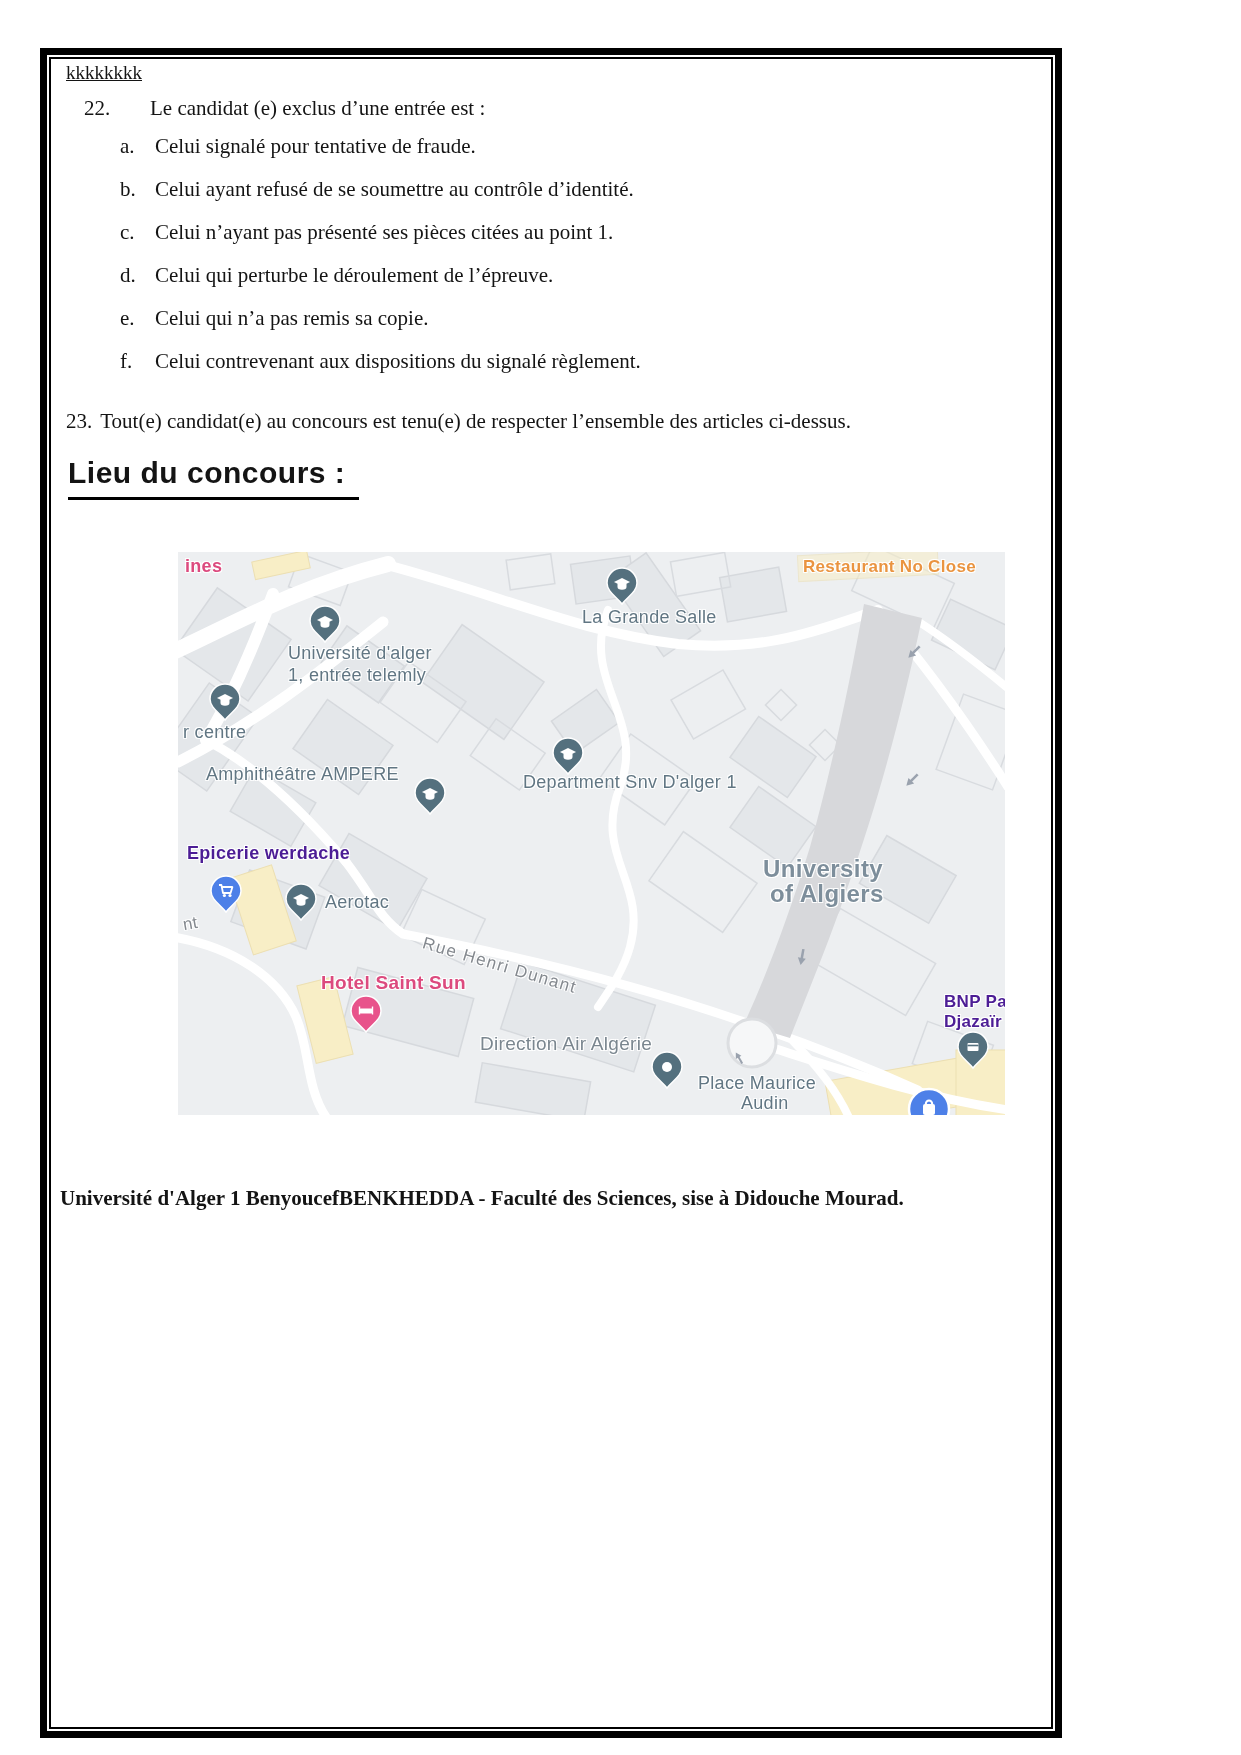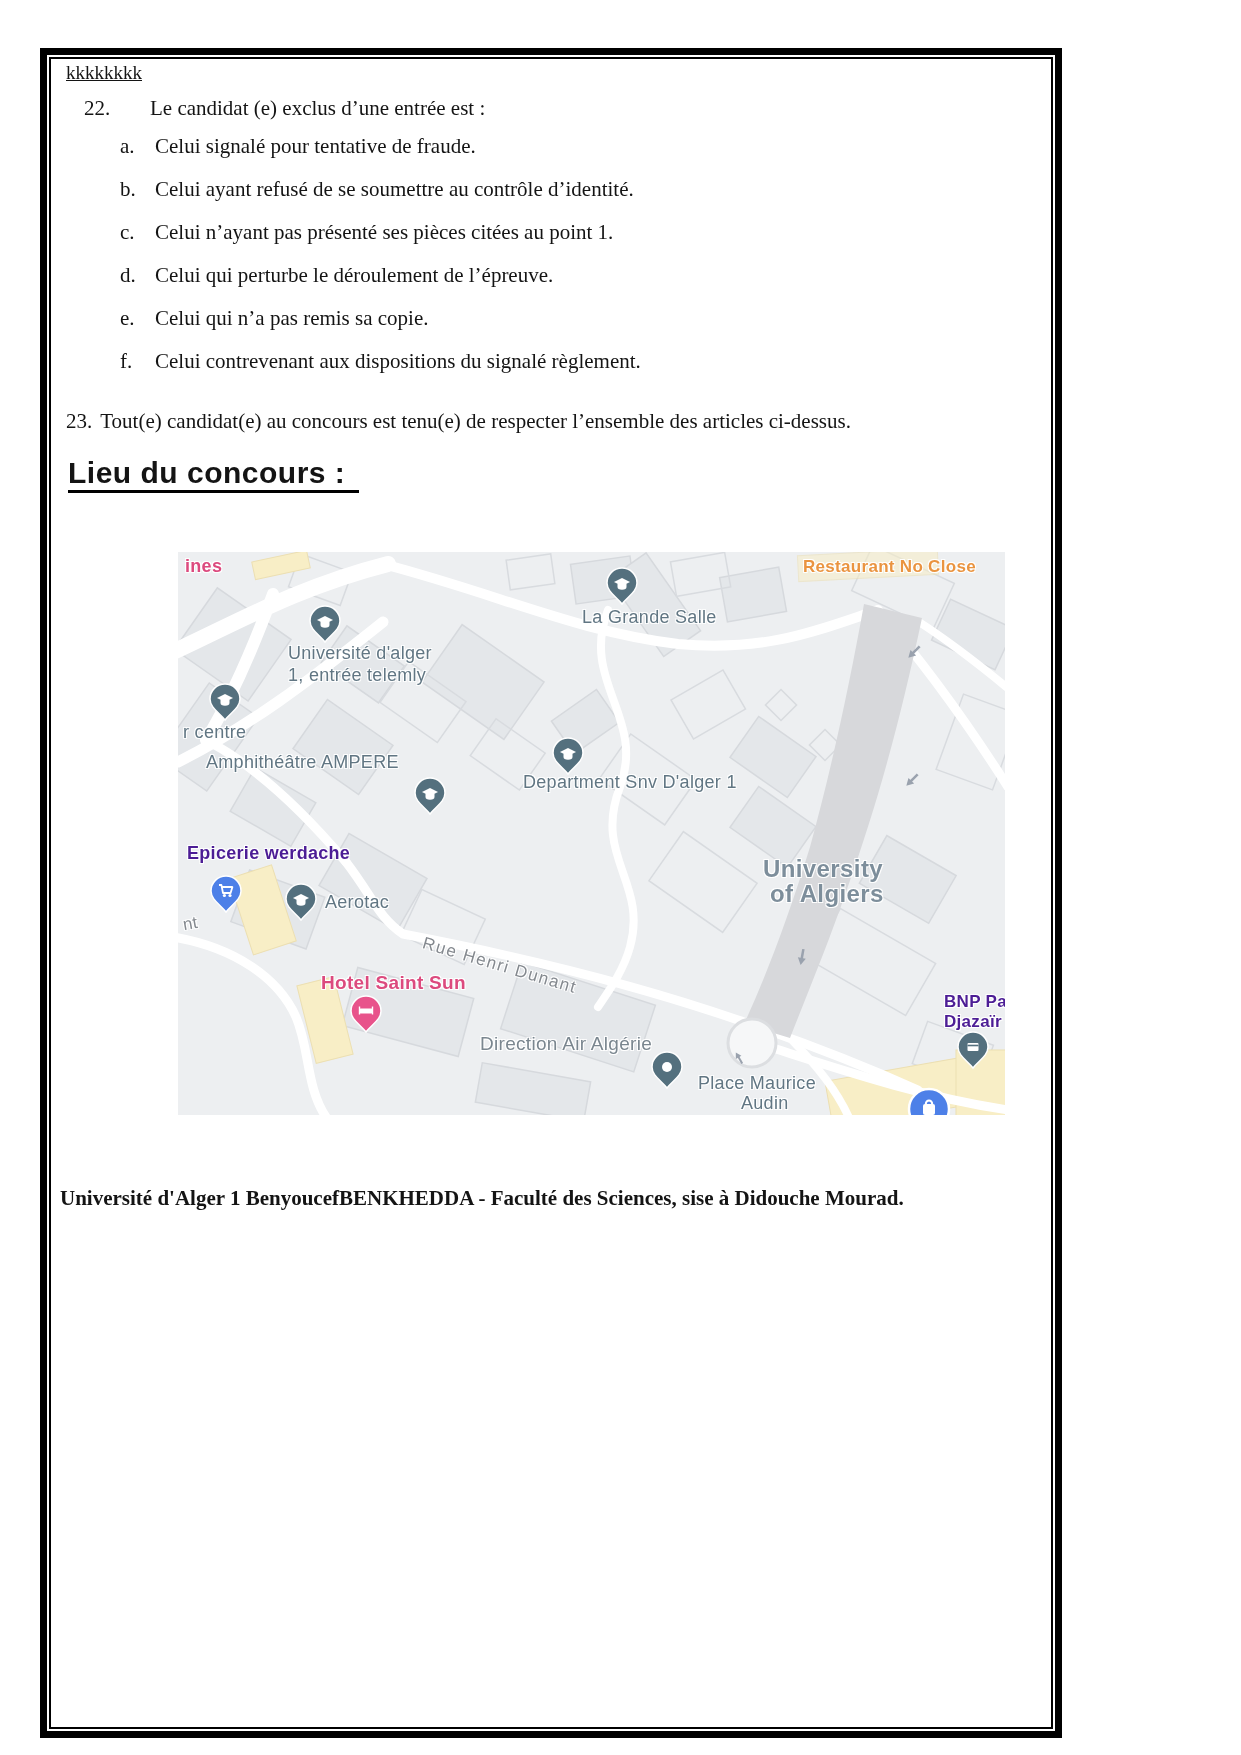--- a/index.html
+++ b/index.html
@@ -11,21 +11,21 @@
   .stray{position:absolute;left:66px;top:62px;font-size:19px;text-decoration:underline;}
   .row{position:absolute;left:0;width:1000px;line-height:26px;font-size:21px;}
   .row .num22{position:absolute;left:84px;font-family:Liberation Serif, serif;}
   .row .txt22{position:absolute;left:150px;}
   .sub .letter{position:absolute;left:120px;width:33px;}
   .sub .txt{position:absolute;left:155px;}
   .row23{position:absolute;left:66px;top:408px;font-size:21px;line-height:26px;text-align:right;}
   .row23 .num{padding-right:8px;}
   .heading{position:absolute;left:68px;top:456px;font-family:"Liberation Sans",sans-serif;
            font-weight:bold;font-size:30px;letter-spacing:.5px;
-           border-bottom:3px solid #000;padding:0 14px 0 0;}
+           border-bottom:3px solid #000;padding:0 14px 7px 0;}
   .caption{position:absolute;left:60px;top:1186px;width:1010px;text-align:left;
            font-weight:bold;font-size:21px;}
   
   .map{position:absolute;left:178px;top:552px;width:827px;height:563px;
        background:#edeff1;overflow:hidden;font-family:"Liberation Sans",sans-serif;}
   .map svg{position:absolute;left:0;top:0;}
   .lbl{position:absolute;font-size:18px;color:#617683;letter-spacing:.3px;white-space:nowrap;
        text-shadow:-1px -1px 0 rgba(255,255,255,.95),1px -1px 0 rgba(255,255,255,.95),
                    -1px 1px 0 rgba(255,255,255,.95),1px 1px 0 rgba(255,255,255,.95);}
   .lbl.pink{color:#dc4a7e;font-weight:600;}
@@ -233,21 +233,21 @@
         <rect x="-6" y="-5" width="12" height="11" rx="2" fill="#fff"></rect>
       </g>
     </svg>
 
     <span class="lbl pink" style="left:7px;top:4px">ines</span>
     <span class="lbl orange" style="left:625px;top:5px">Restaurant No Close</span>
     <span class="lbl" style="left:404px;top:55px">La Grande Salle</span>
     <span class="lbl" style="left:110px;top:91px">Université d'alger</span>
     <span class="lbl" style="left:110px;top:113px">1, entrée telemly</span>
     <span class="lbl" style="left:5px;top:170px">r centre</span>
-    <span class="lbl" style="left:28px;top:200px">Amphithéâtre AMPERE</span>
+    <span class="lbl" style="left:28px;top:212px">Amphithéâtre AMPERE</span>
     <span class="lbl" style="left:345px;top:220px">Department Snv D'alger 1</span>
     <span class="lbl blue" style="left:9px;top:291px">Epicerie werdache</span>
     <span class="lbl" style="left:147px;top:340px">Aerotac</span>
     <span class="lbl big" style="left:585px;top:303px">University</span>
     <span class="lbl big" style="left:592px;top:328px">of Algiers</span>
     <span class="lbl street" style="left:5px;top:362px;transform:rotate(-10deg)">nt</span>
     <span class="lbl street" style="left:245px;top:381px;letter-spacing:1.5px;transform:rotate(16.5deg);transform-origin:left center">Rue Henri Dunant</span>
     <span class="lbl pink" style="left:143px;top:420px;font-size:19px">Hotel Saint Sun</span>
     <span class="lbl gray" style="left:302px;top:481px">Direction Air Algérie</span>
     <span class="lbl" style="left:520px;top:521px">Place Maurice</span>

